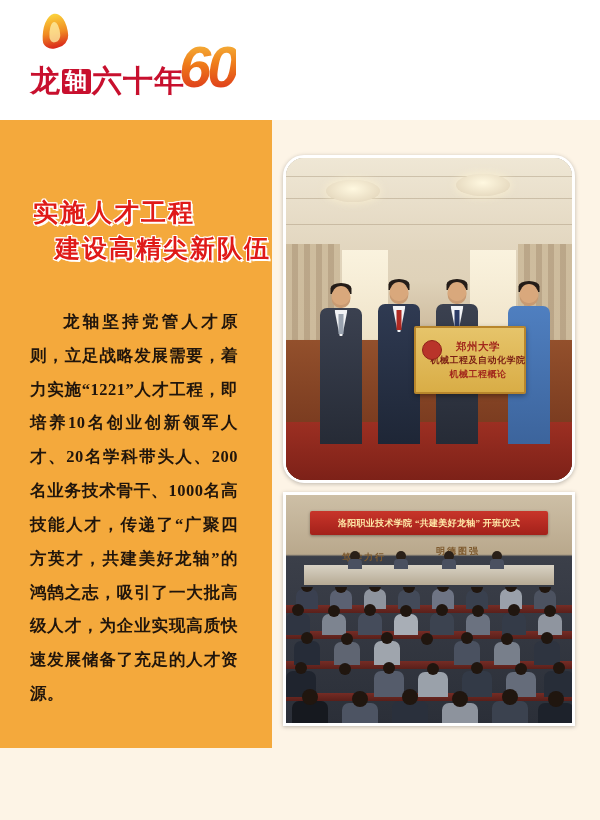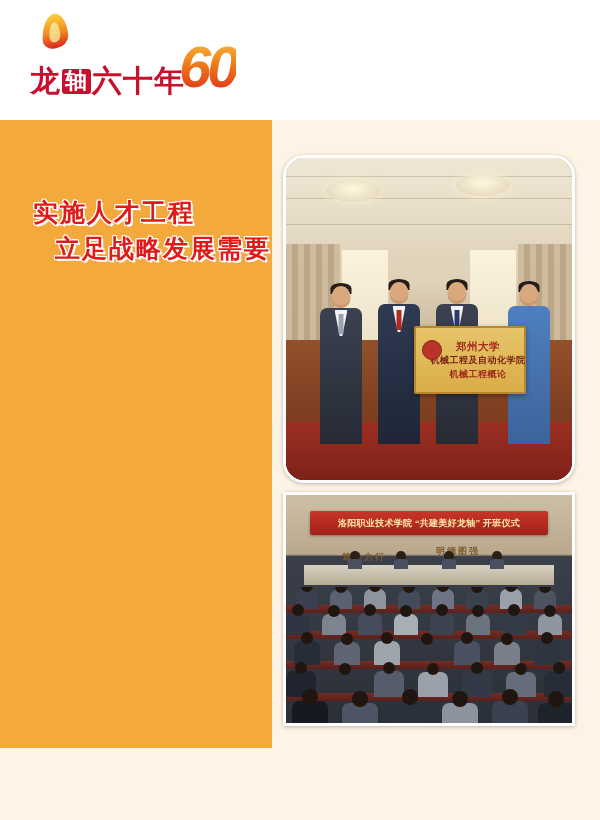--- a/index.html
+++ b/index.html
@@ -388,23 +388,24 @@
       <div class="logo-60">
         <span class="digits">60</span>
       </div>
     </div>
   </div>
 
   <div class="orange-panel">
 
     <div class="headline">
       <div class="l1">实施人才工程</div>
-      <div class="l2">立足战略发展需要</div>
+      <div class="l2">建设高精尖新队伍</div>
     </div>
 
+    <div class="body-copy">龙轴坚持党管人才原则，立足战略发展需要，着力实施“1221”人才工程，即培养10名创业创新领军人才、20名学科带头人、200名业务技术骨干、1000名高技能人才，传递了“广聚四方英才，共建美好龙轴”的鸿鹄之志，吸引了一大批高级人才，为企业实现高质快速发展储备了充足的人才资源。</div>
   </div>
 
   <div class="photo photo-top">
     <div class="inner">
       <div class="hall"></div>
 
       <div class="ceiling">
         <div class="ceil-line" style="top:18px"></div>
         <div class="ceil-line" style="top:40px"></div>
         <div class="ceil-line" style="top:66px"></div>

